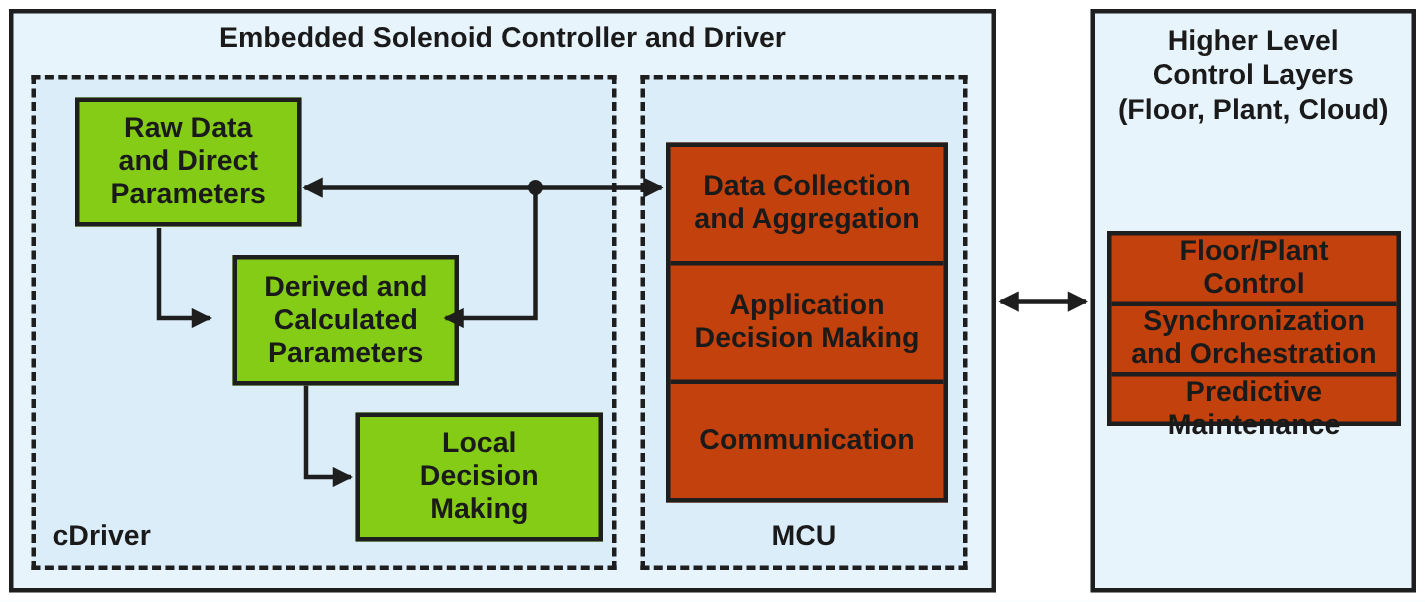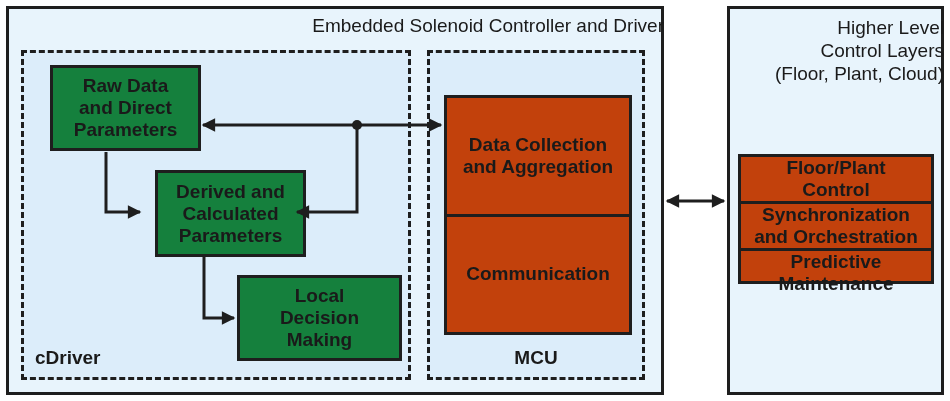--- a/index.html
+++ b/index.html
@@ -1,23 +1,23 @@
 <!DOCTYPE html>
 <html><head>
 <meta charset="utf-8">
 <style>
   html, body { margin: 0; padding: 0; background: #ffffff; }
   body { width: 950px; height: 401px; position: relative; overflow: hidden;
          font-family: "Liberation Sans", "DejaVu Sans", sans-serif; color: #1a1a1a; }
   .abs { position: absolute; box-sizing: border-box; }
   .outer { border: 3px solid #1e1e1e; background: #e8f4fc; }
   .dashed { border: 3px dashed #1e1e1e; background: #dcedfa; }
-  .box { background: #15803d; border: 3px solid #1e1e1e; display: flex; align-items: center;
+  .box { background: #84cc16; border: 3px solid #1e1e1e; display: flex; align-items: center;
          justify-content: center; text-align: center; font-weight: bold; font-size: 19px; line-height: 22px; }
-  .title { font-weight: normal; font-size: 19px; line-height: 23px; text-align: right; }
+  .title { font-weight: bold; font-size: 19px; line-height: 23px; text-align: center; }
   .stack { display: flex; flex-direction: column; background: #c2410c; border: 3px solid #1e1e1e; }
   .stack .cell { flex: 1; display: flex; align-items: center; justify-content: center; text-align: center;
                  font-weight: bold; font-size: 19px; line-height: 22px; border-bottom: 3px solid #1e1e1e; }
   .stack .cell:last-child { border-bottom: none; }
   .label { font-weight: bold; font-size: 19px; }
   svg.arrows { position: absolute; left: 0; top: 0; pointer-events: none; }
 </style>
 </head>
 <body>
 
@@ -42,20 +42,22 @@
 </div>
 <div class="abs box" style="left:237px; top:275px; width:165px; height:86px; white-space:pre-line;">
   <span>Local
 Decision
 Making</span>
 </div>
 
 <div class="abs stack" style="left:444px; top:95px; width:188px; height:240px;">
   <div class="cell" style="white-space:pre-line;">Data Collection
 and Aggregation</div>
+  <div class="cell" style="white-space:pre-line;">Application
+Decision Making</div>
   <div class="cell" style="white-space:pre-line;">Communication</div>
 </div>
 
 <div class="abs outer" style="left:727px; top:6px; width:217px; height:389px;"></div>
 <div class="abs title" style="left:727px; top:16px; width:217px; white-space:pre-line;">Higher Level
 Control Layers
 (Floor, Plant, Cloud)</div>
 
 <div class="abs stack" style="left:738px; top:154px; width:196px; height:130px;">
   <div class="cell" style="white-space:pre-line;">Floor/Plant

